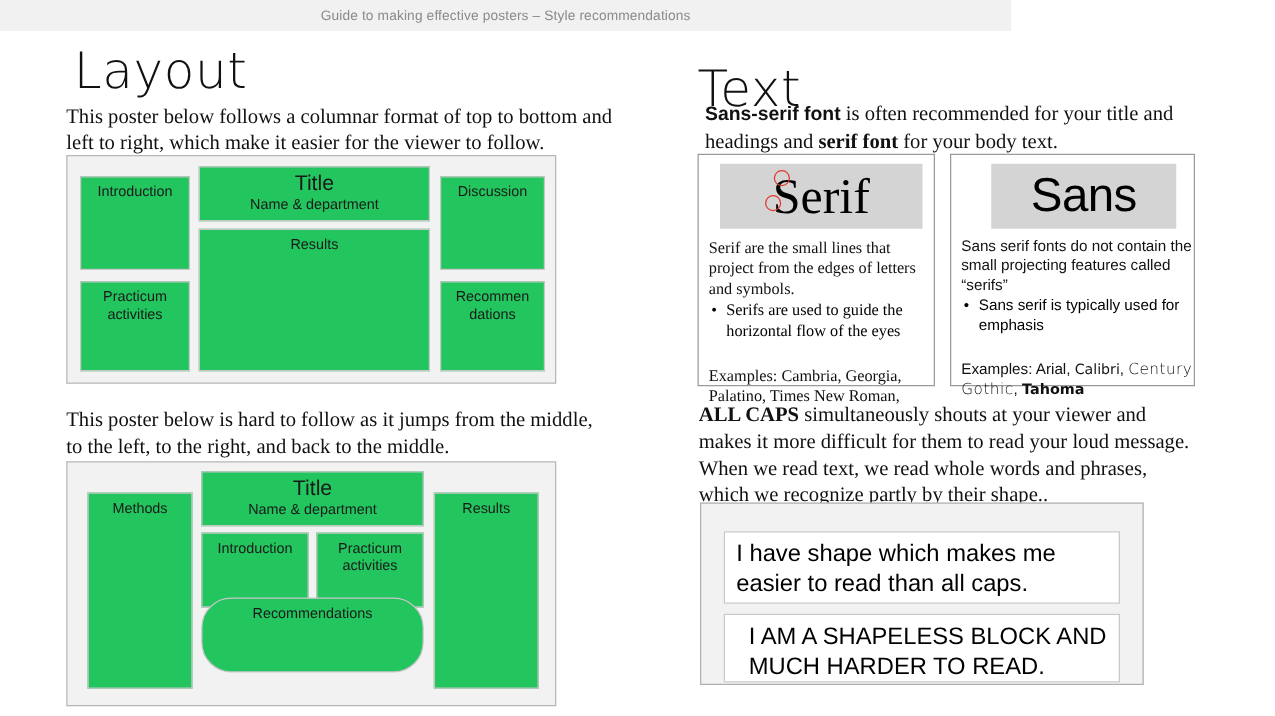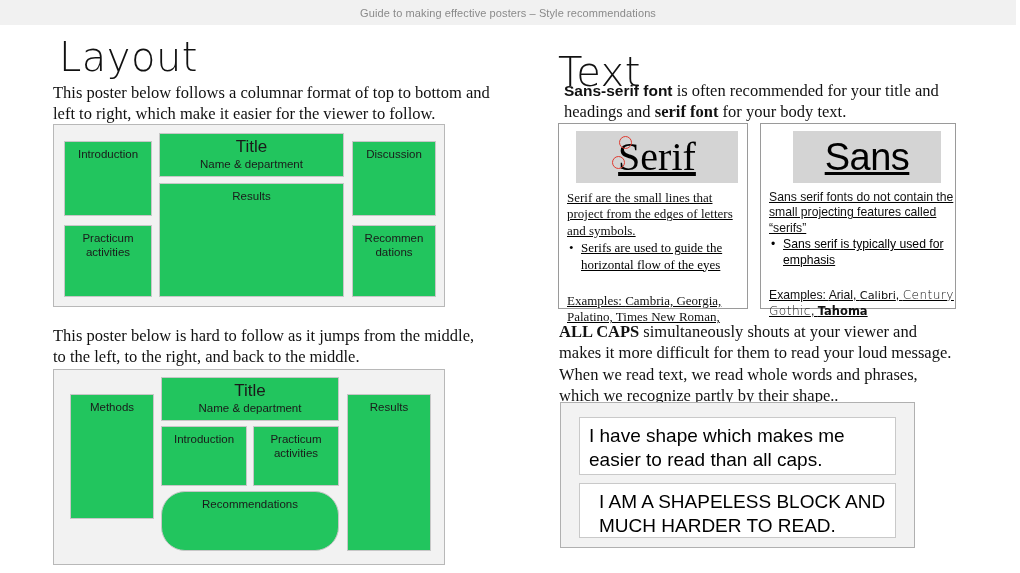--- a/index.html
+++ b/index.html
@@ -14,21 +14,21 @@
     position: relative;
     overflow: hidden;
     font-family: "Liberation Sans", sans-serif;
     color: #000;
   }
 
   
   .topbar {
     position: absolute;
     left: 0; top: 0;
-    width: 1016px; height: 25px;
+    width: 809px; height: 25px;
     background: #f1f1f1;
     display: flex;
     align-items: center;
     justify-content: center;
   }
   .topbar-title {
     font-size: 11px;
     color: #8a8a8a;
     font-family: "Liberation Sans", sans-serif;
     letter-spacing: 0.1px;
@@ -107,36 +107,35 @@
 
   
   .p1-intro   { left: 10px;  top: 16px;  width: 88px;  height: 75px; }
   .p1-prac    { left: 10px;  top: 100px; width: 88px;  height: 72px; }
   .p1-title   { left: 105px; top: 8px;   width: 185px; height: 44px; }
   .p1-results { left: 105px; top: 58px;  width: 185px; height: 114px; }
   .p1-disc    { left: 298px; top: 16px;  width: 84px;  height: 75px; }
   .p1-rec     { left: 298px; top: 100px; width: 84px;  height: 72px; }
 
   
-  .p2-methods { left: 16px;  top: 24px;  width: 84px;  height: 125px; }
+  .p2-methods { left: 16px;  top: 24px;  width: 84px;  height: 157px; }
   .p2-title   { left: 107px; top: 7px;   width: 178px; height: 44px; }
   .p2-intro   { left: 107px; top: 56px;  width: 86px;  height: 60px; }
   .p2-prac    { left: 199px; top: 56px;  width: 86px;  height: 60px; }
-  .p2-rec     { left: 107px; top: 121px; width: 178px; height: 60px; border-radius: 24px; }
+  .p2-rec     { left: 107px; top: 108px; width: 178px; height: 60px; border-radius: 24px; }
   .p2-results { left: 293px; top: 24px;  width: 84px;  height: 157px; }
 
   
   .fontcard {
     position: absolute;
     top: 98px;
     background: #ffffff;
     border: 1px solid #9a9a9a;
     box-sizing: border-box;
     padding: 7px 0 6px 8px;
-    text-decoration: underline;
   }
   .card-serif { left: 0px;   width: 190px; height: 186px; }
   .card-sans  { left: 202px; width: 196px; height: 186px; }
 
   .sample {
     background: #d4d4d4;
     height: 52px;
     margin: 0 9px 7px 9px;
     display: flex;
     align-items: center;
@@ -226,20 +225,21 @@
     left: 18px;
     width: 317px;
     background: #ffffff;
     border: 1px solid #c9c9c9;
     box-sizing: border-box;
     font-family: "Liberation Sans", sans-serif;
     font-size: 19px;
     line-height: 1.27;
     color: #000;
     padding: 6px 9px 7px 9px;
+    margin-top: 8px;
   }
   .shapebox-1 { top: 14px;  height: 58px; }
   .shapebox-2 { top: 80px;  height: 55px; padding-left: 19px; }
 </style>
 </head>
 <body>
 
 <div class="topbar">
   <div class="topbar-title">Guide to making effective posters – Style recommendations</div>
 </div>

